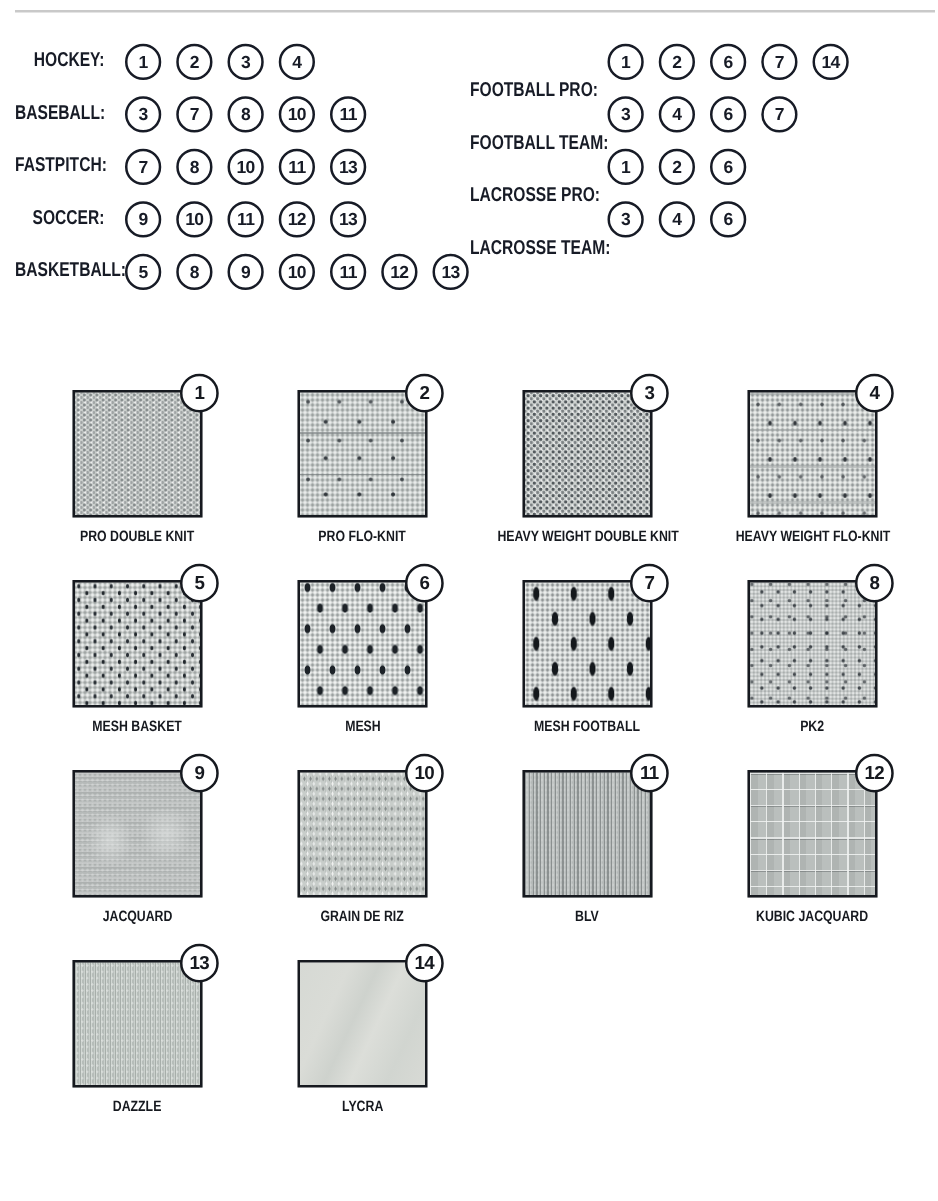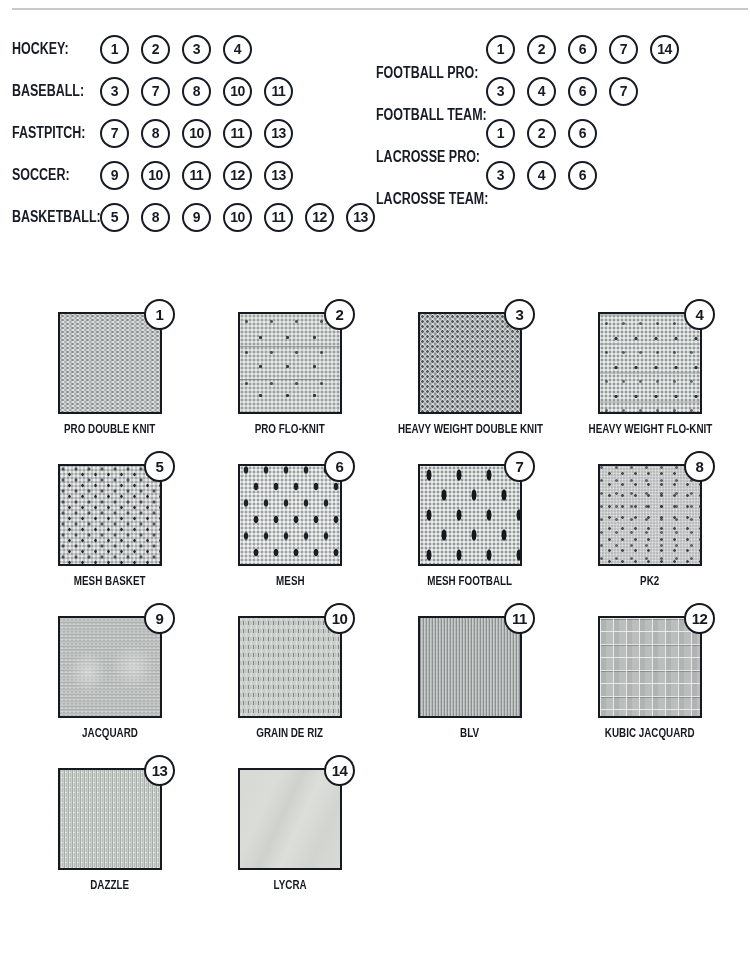--- a/index.html
+++ b/index.html
@@ -13,21 +13,21 @@
   
   .page-title {
     margin: 13px 0 0 12px;
     font-size: 22px; font-weight: bold; letter-spacing: .5px;
     color: #6e1416; line-height: 24px;
   }
   .divider { height: 2px; background: #c9c9c9; margin: 8px 2px 0 12px; }
 
   
   .sports { display: flex; margin-top: 18px; }
-  .sports-col-left  { width: 376px; padding-left: 12px; }
+  .sports-col-left  { width: 376px; padding-left: 12px; text-align: right; }
   .sports-col-right { flex: 1; }
   .sport-row { height: 42px; display: flex; align-items: center; }
   .sport-label {
     font-weight: bold; font-size: 16px; color: #171b26; width: 88px; flex: 0 0 auto;
   }
   .sports-col-right .sport-label { width: 110px; margin-top: 48px; }
   .nums { display: flex; align-items: center; }
   .num-circle {
     width: 29px; height: 29px; border: 2px solid #171b26; border-radius: 50%;
     background: #ffffff; color: #171b26;

